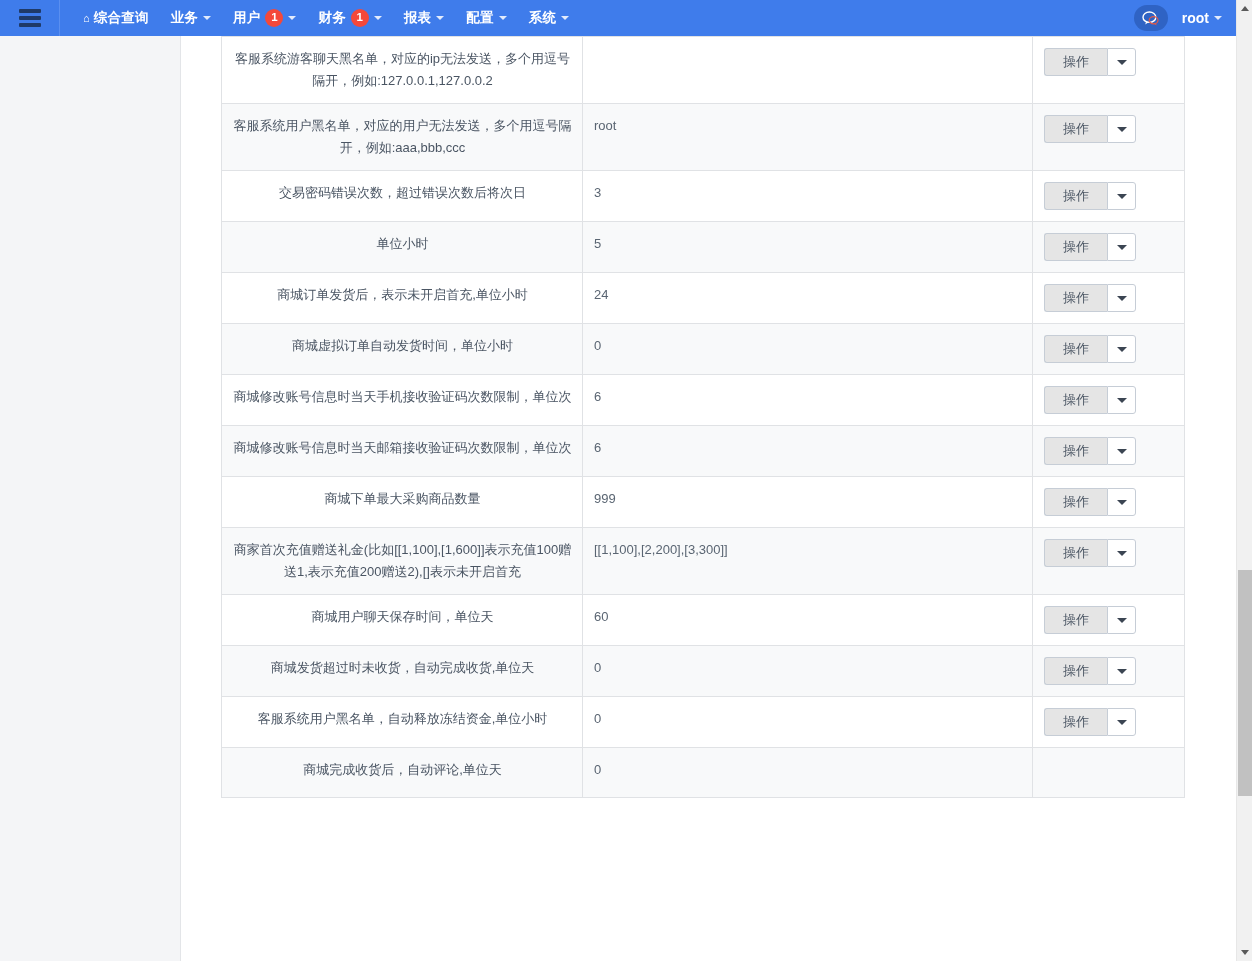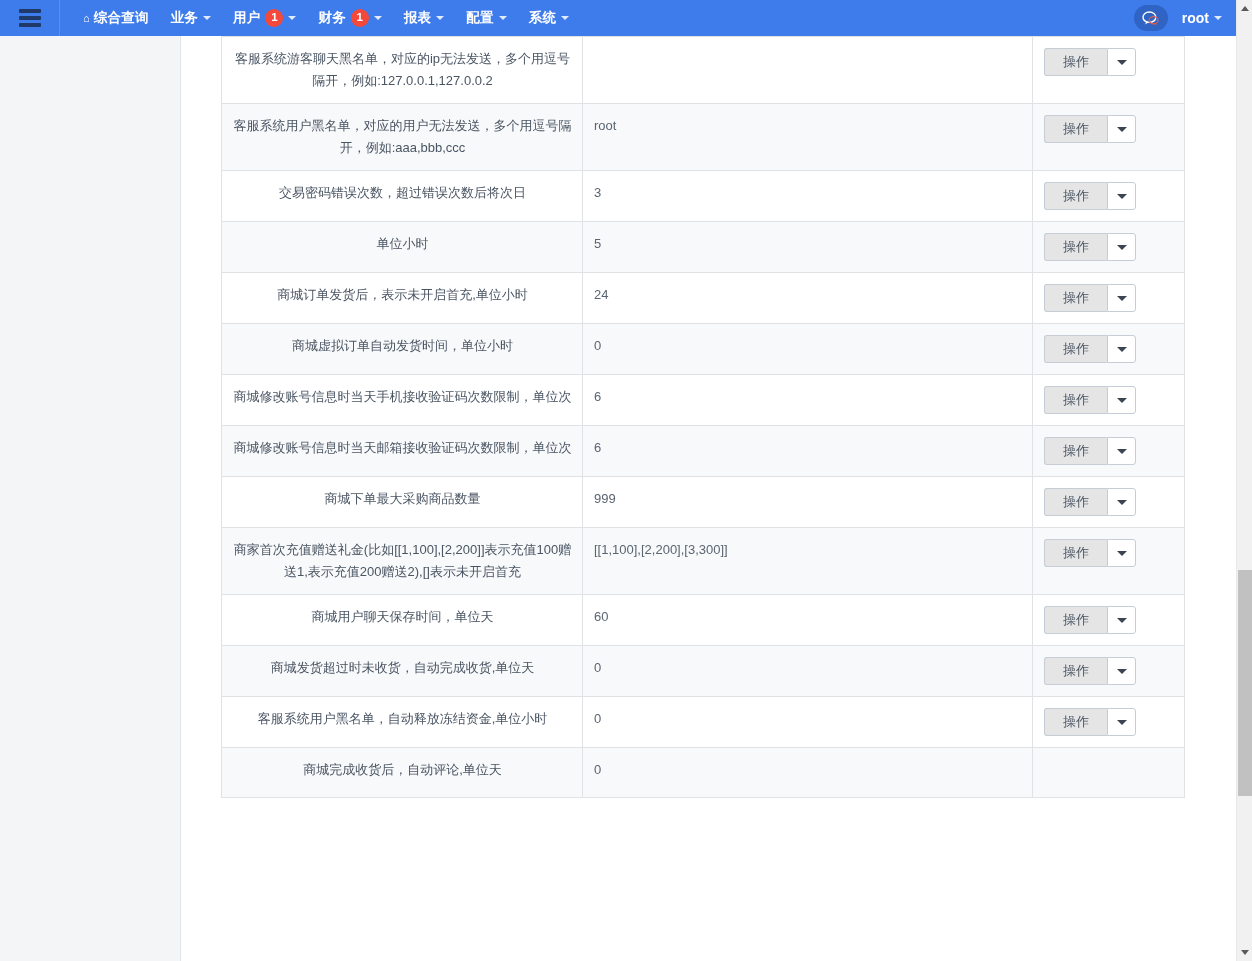--- a/index.html
+++ b/index.html
@@ -383,21 +383,21 @@
             <td class="c-action">
               <div class="btn-group">
                 <button class="btn-op">操作</button>
                 <div class="btn-caret">
                   <i></i>
                 </div>
               </div>
             </td>
           </tr>
           <tr class="even">
-            <td class="c-desc">商家首次充值赠送礼金(比如[[1,100],[2,200]]表示充值100赠送1,表示充值200赠送2),[]表示未开启首充</td>
+            <td class="c-desc">商家首次充值赠送礼金(比如[[1,100],[1,600]]表示充值100赠送1,表示充值200赠送2),[]表示未开启首充</td>
             <td class="c-value">[[1,100],[2,200],[3,300]]</td>
             <td class="c-action">
               <div class="btn-group">
                 <button class="btn-op">操作</button>
                 <div class="btn-caret">
                   <i></i>
                 </div>
               </div>
             </td>
           </tr>

